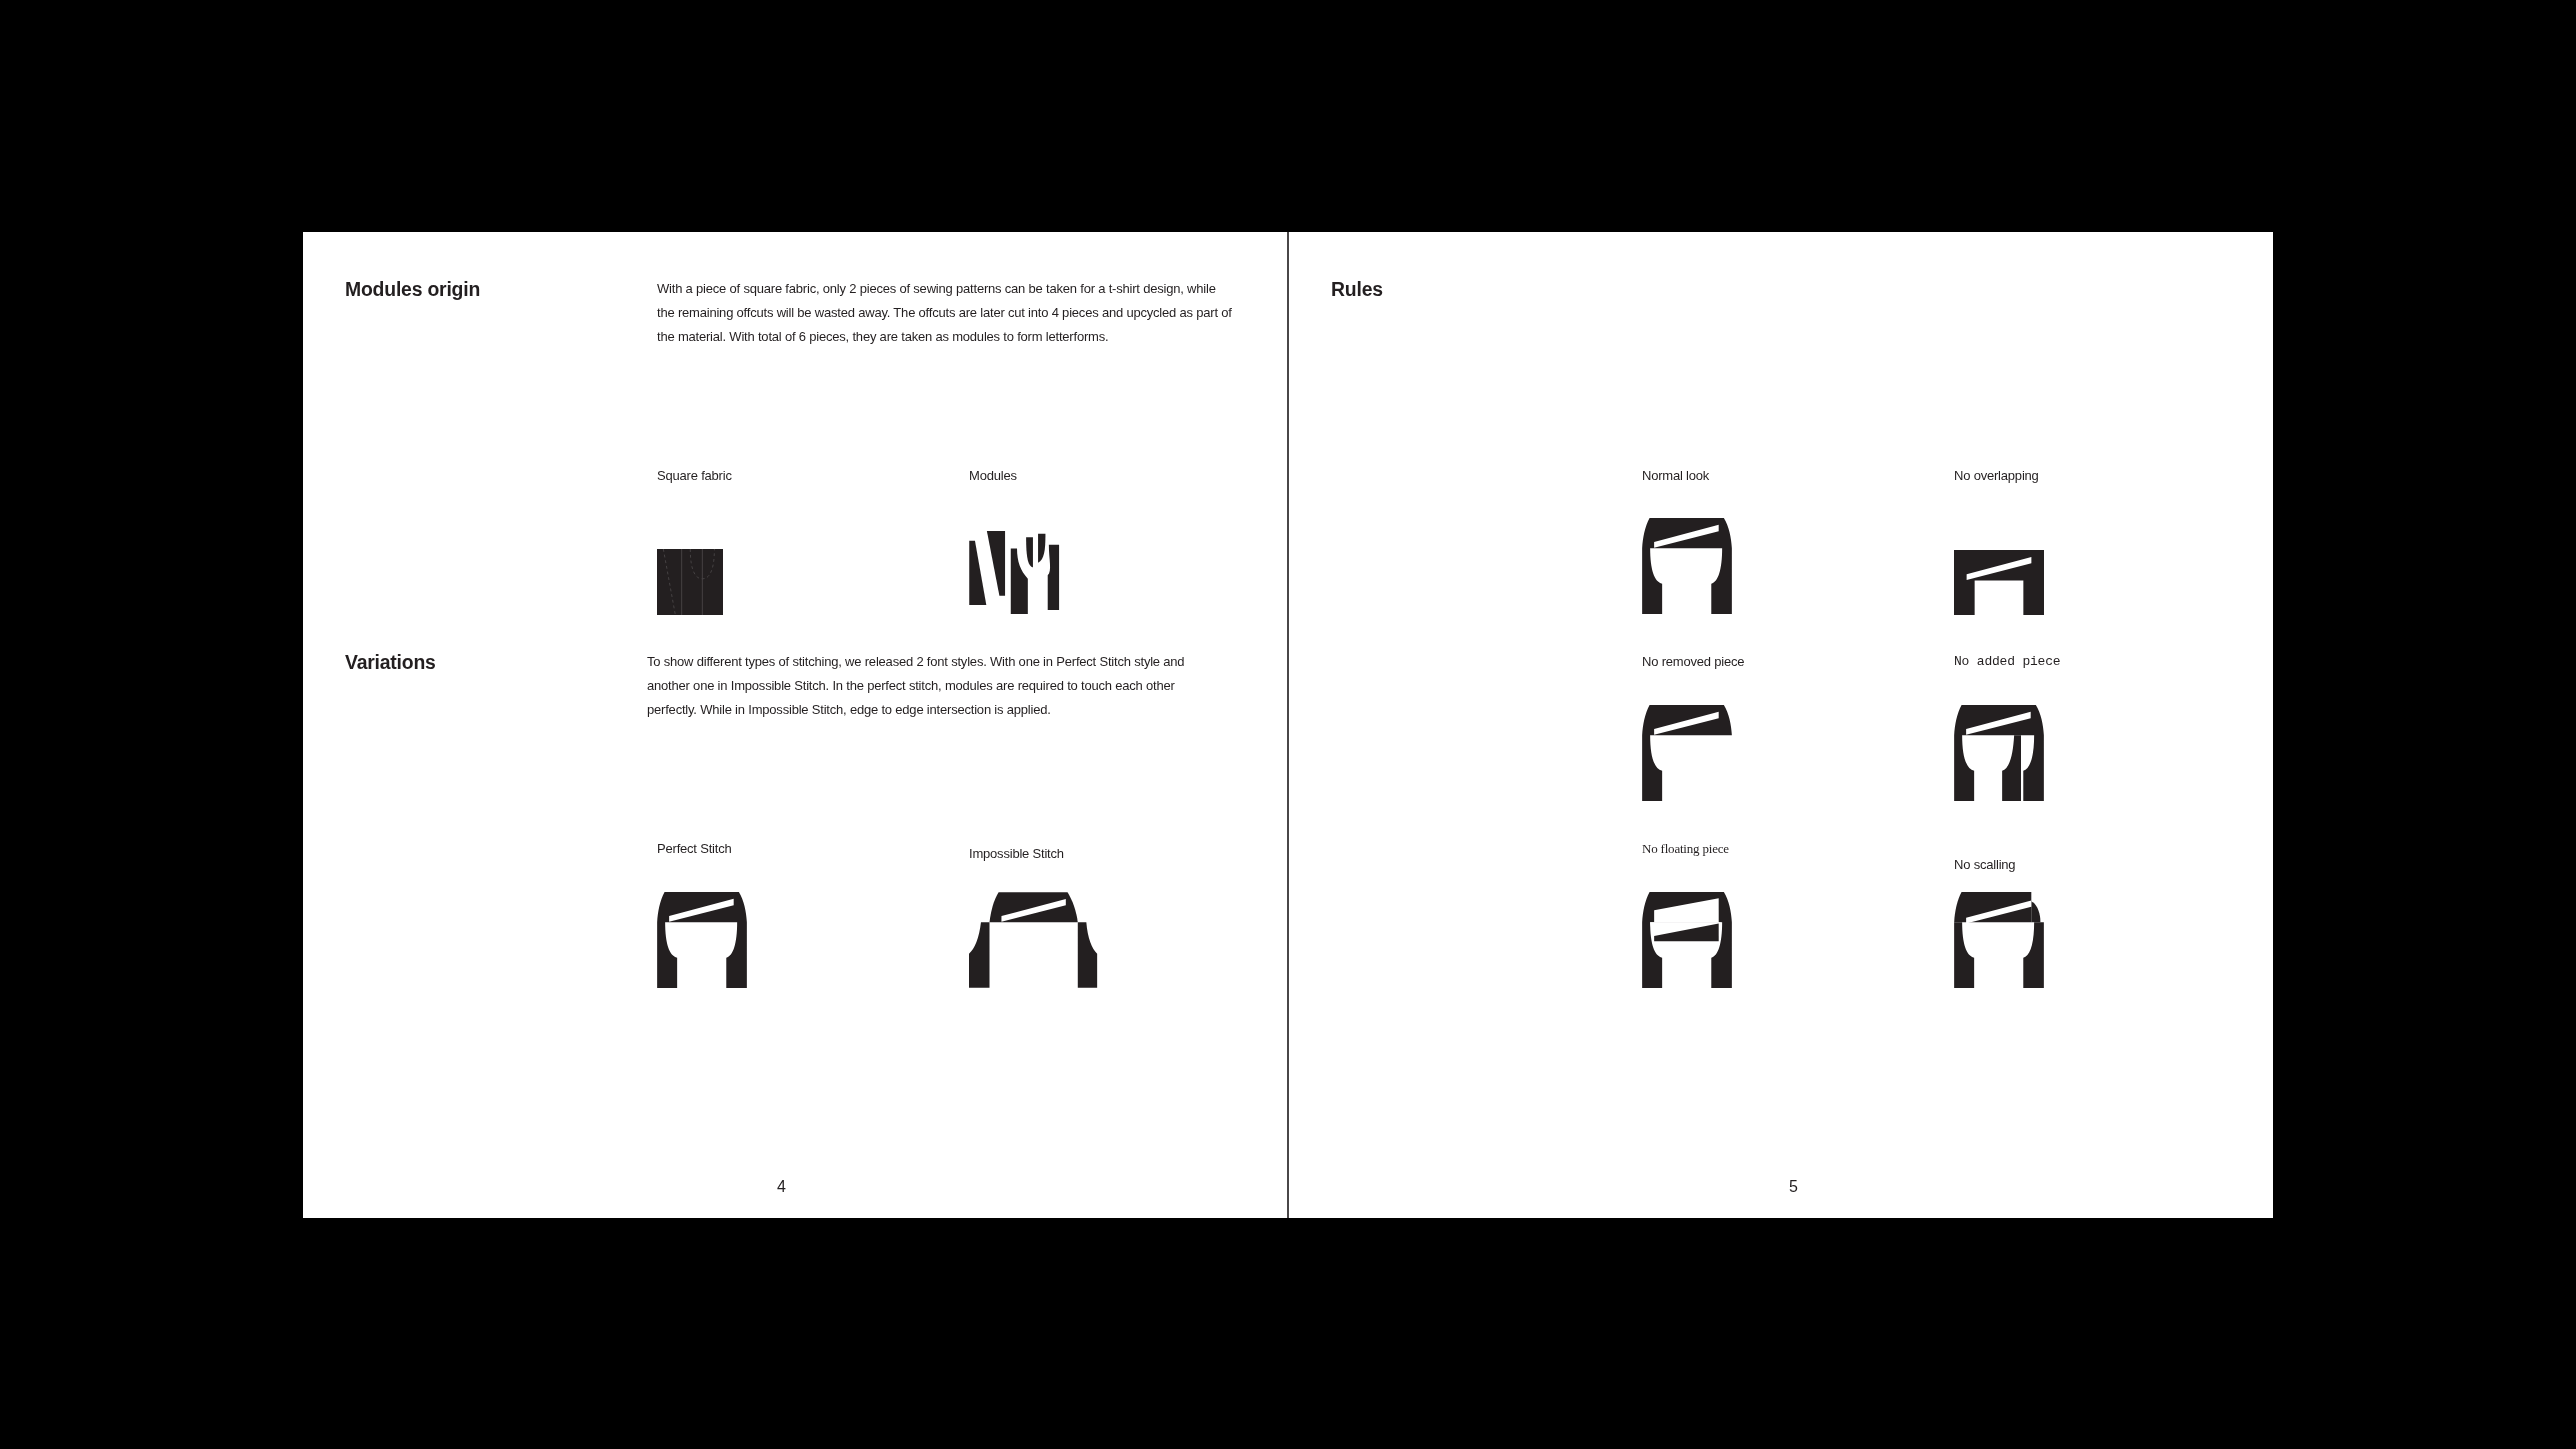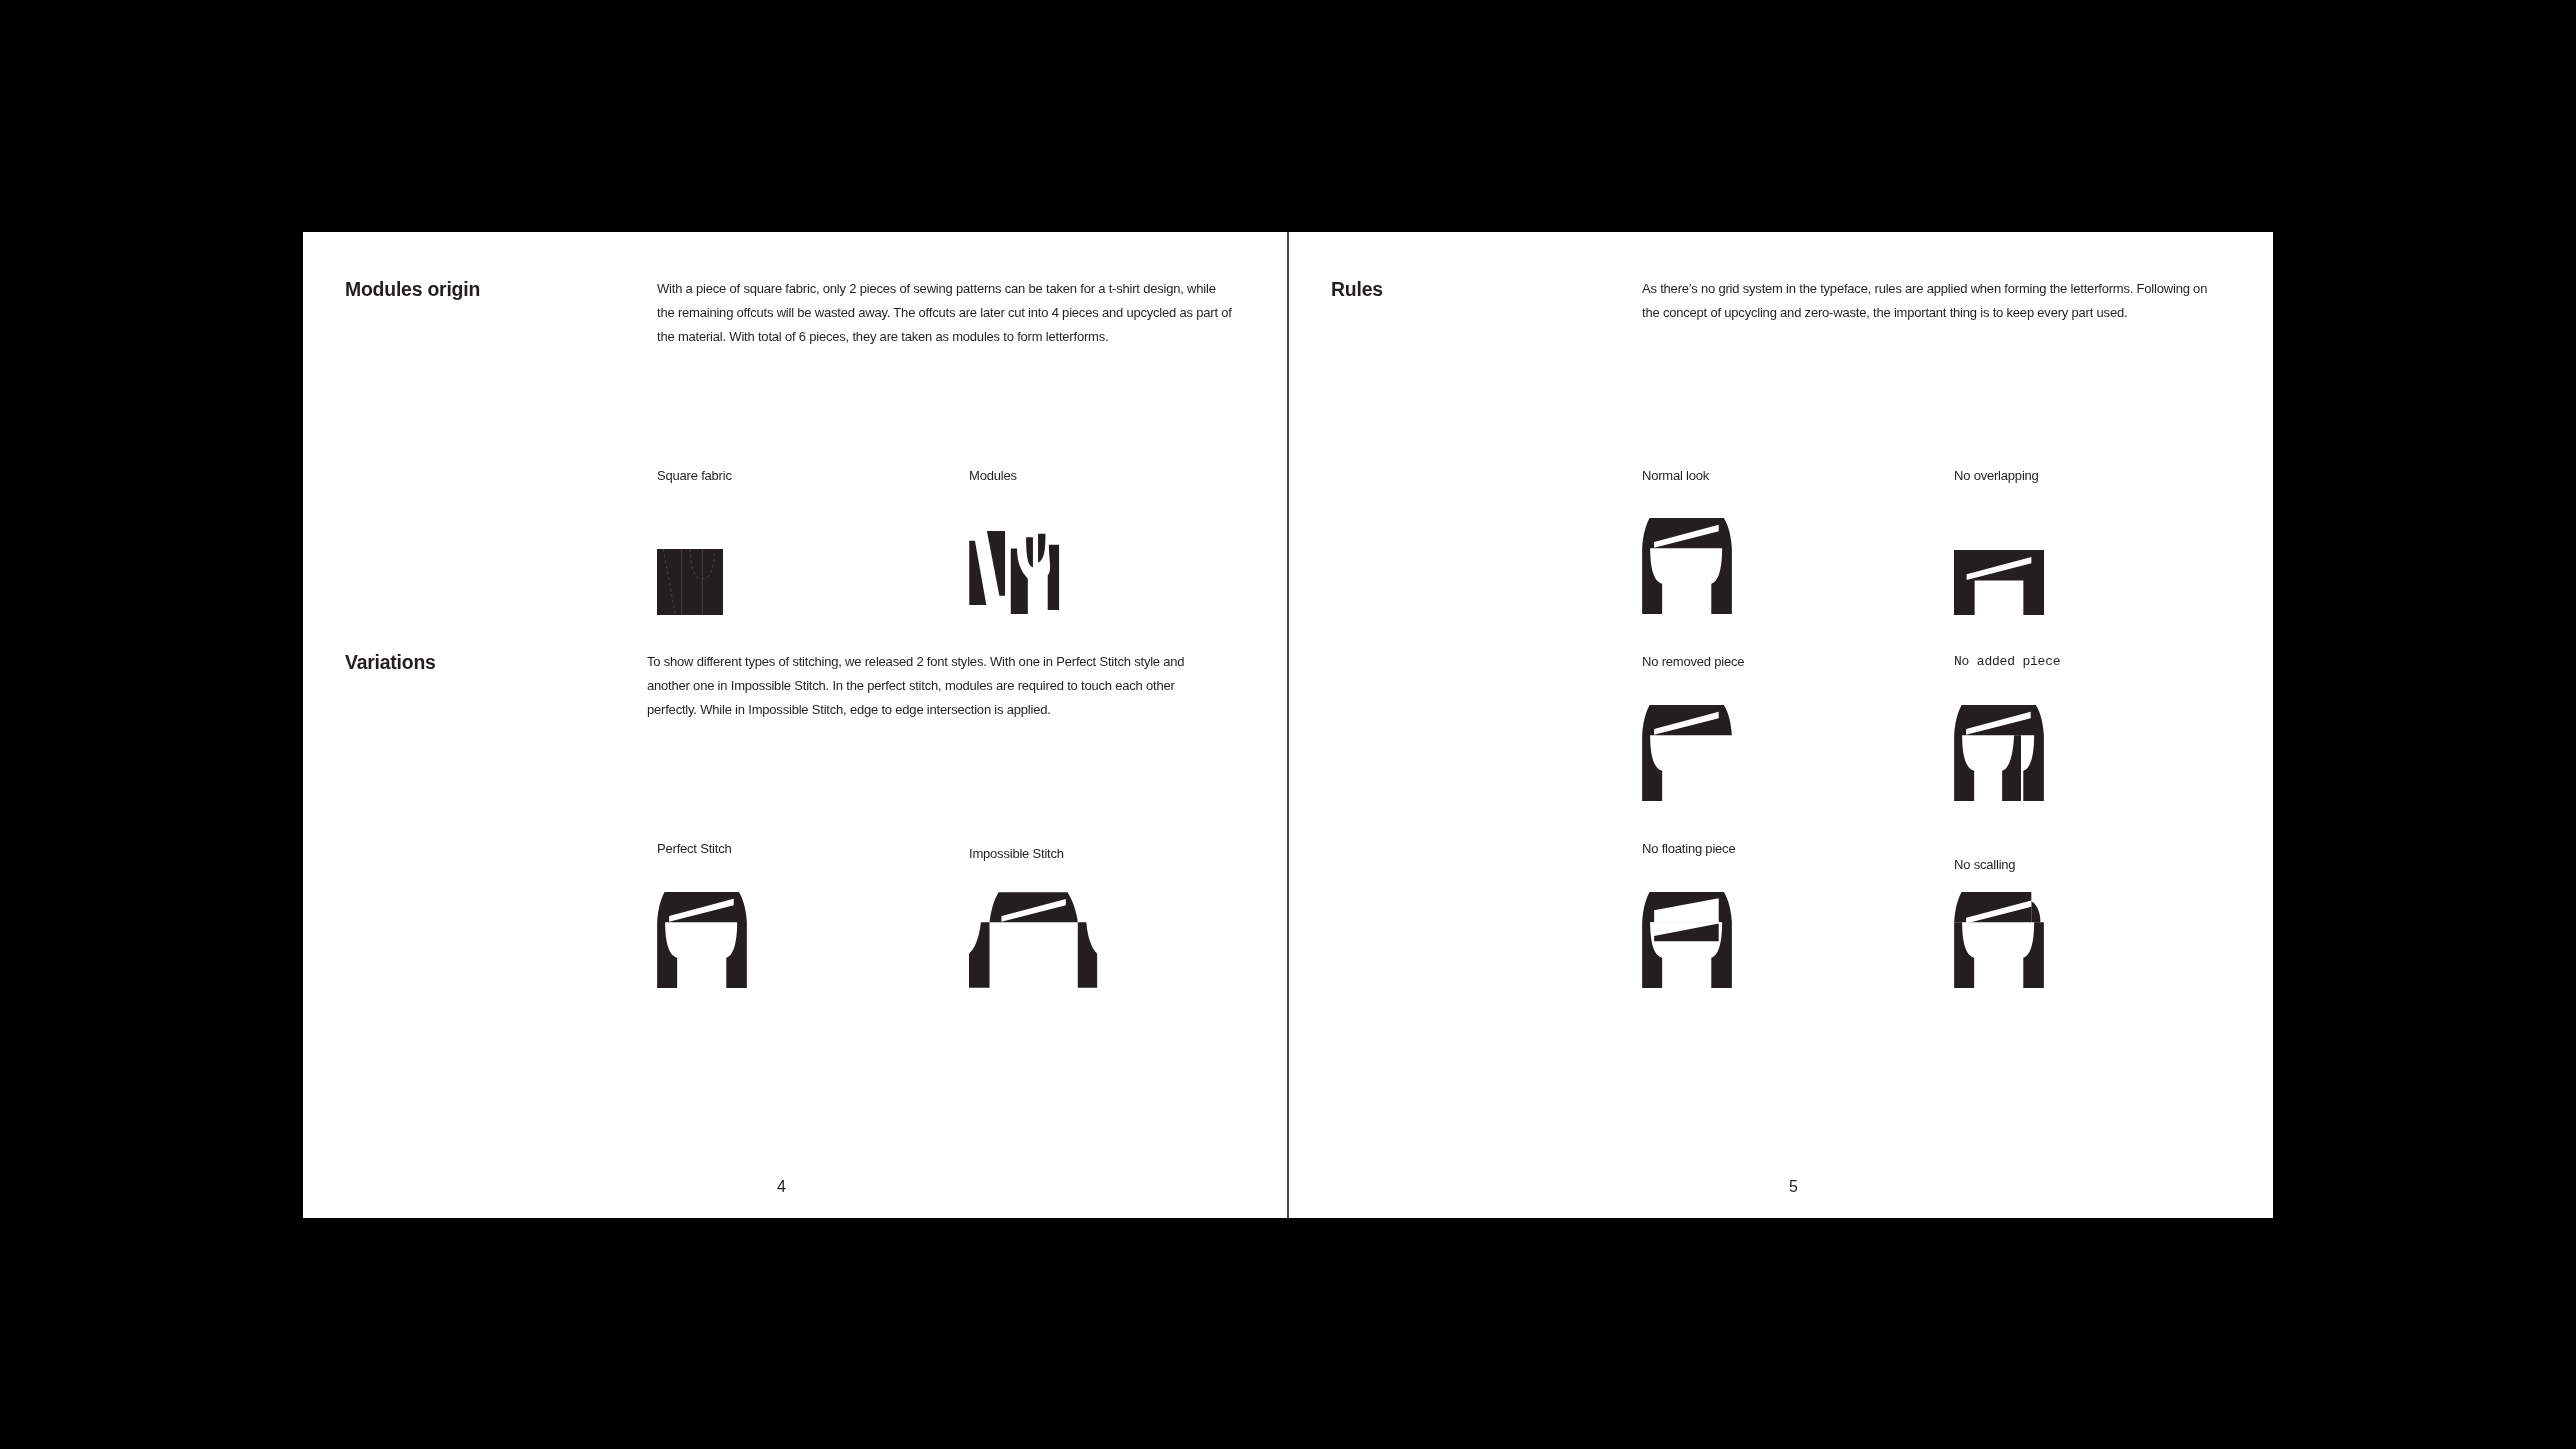--- a/index.html
+++ b/index.html
@@ -72,21 +72,20 @@
     </svg>
 
     <div class="abs pageno" style="left:474px; top:946px;">4</div>
   </div>
 
   <div class="spine"></div>
 
   <div class="page right">
 
     <div class="abs heading" style="left:42px; top:45px;">Rules</div>
-    <div class="abs body-text" style="left:353px; top:45px;">As there’s no grid system in the typeface, rules are applied when forming the letterforms. Following on the concept of upcycling and zero-waste, the important thing is to keep every part used.</div>
 
     <div class="abs label" style="left:353px; top:232px;">Normal look</div>
     <div class="abs label" style="left:665px; top:232px;">No overlapping</div>
 
     <svg style="left:353px; top:286px;" width="90" height="96" viewBox="0 0 157 168">
       <path class="ink" d="M13,0 L143,0 C152,14 156,35 157,53 L157,168 L121,168 L121,115 C133,112 140,90 140,53 L14,53 C14,90 21,112 35,115 L35,168 L0,168 L0,53 C1,35 5,14 13,0 Z"></path>
       <polygon class="paper" points="21,42 134,12 134,23 21,52"></polygon>
     </svg>
 
     <svg style="left:665px; top:318px;" width="90" height="65" viewBox="0 0 157 113">
@@ -101,21 +100,21 @@
       <path class="ink" d="M13,0 L143,0 C152,14 156,35 157,53 L14,53 C14,90 21,112 35,115 L35,168 L0,168 L0,53 C1,35 5,14 13,0 Z"></path>
       <polygon class="paper" points="21,42 134,12 134,23 21,52"></polygon>
     </svg>
 
     <svg style="left:665px; top:473px;" width="90" height="96" viewBox="0 0 157 168">
       <path class="ink" d="M13,0 L143,0 C152,14 156,35 157,53 L157,168 L121,168 L121,115 C133,112 140,90 140,53 L14,53 C14,90 21,112 35,115 L35,168 L0,168 L0,53 C1,35 5,14 13,0 Z"></path>
       <polygon class="paper" points="21,42 134,12 134,23 21,52"></polygon>
       <path class="ink" d="M105,53 L117,53 L117,168 L84,168 L84,115 C96,112 103,90 105,53 Z"></path>
     </svg>
 
-    <div class="abs label" style="left:353px; top:605px;">No floating piece</div>
+    <div class="abs label" style="left:353px; top:605px;font-family:Liberation Serif, serif;">No floating piece</div>
     <div class="abs label" style="left:665px; top:605px;margin-top:16px;">No scalling</div>
 
     <svg style="left:353px; top:660px;" width="90" height="96" viewBox="0 0 157 168">
       <path class="ink" d="M13,0 L143,0 C152,14 156,35 157,53 L157,168 L121,168 L121,115 C133,112 140,90 140,53 L14,53 C14,90 21,112 35,115 L35,168 L0,168 L0,53 C1,35 5,14 13,0 Z"></path>
       <polygon class="paper" points="21,32 134,11 134,53 21,53"></polygon>
       <polygon class="paper" points="14,53 140,53 134,55 21,77 17,70"></polygon>
       <polygon class="ink" points="21,77 134,55 134,86 21,86"></polygon>
     </svg>
 
     <svg style="left:665px; top:660px;" width="90" height="96" viewBox="0 0 157 168">

